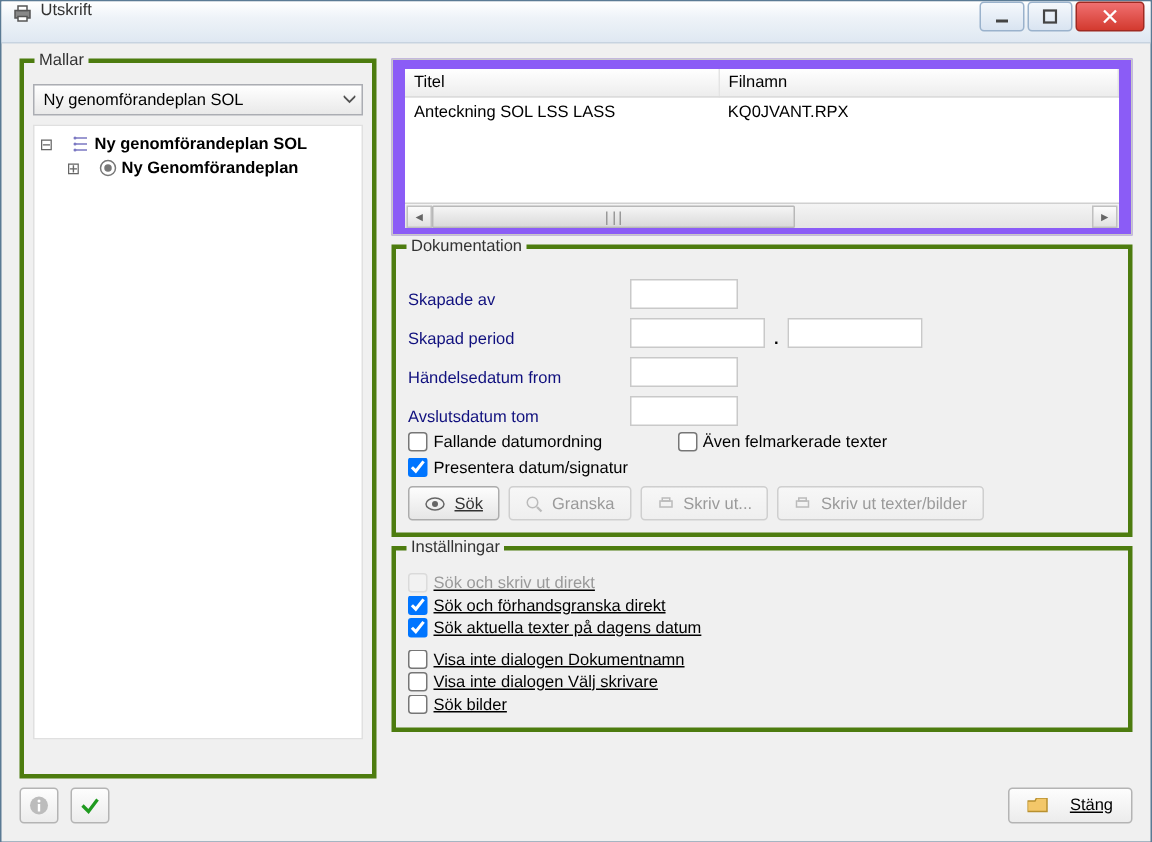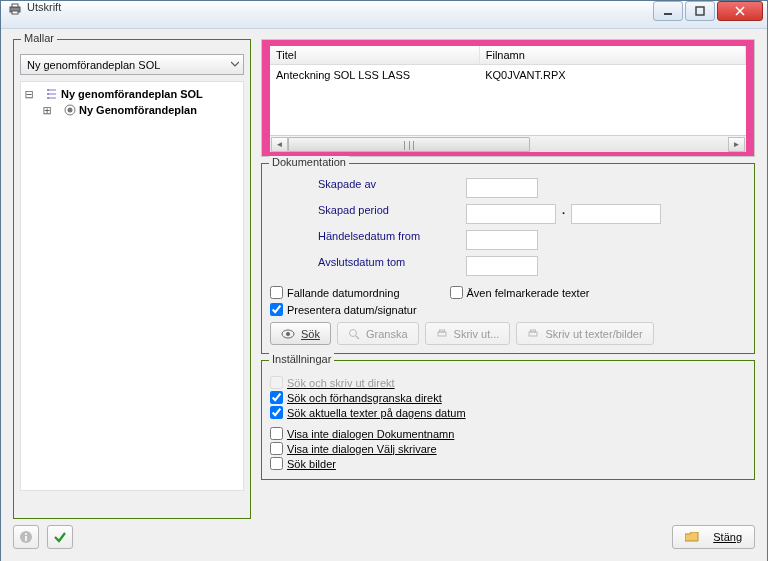--- a/index.html
+++ b/index.html
@@ -44,21 +44,21 @@
   }
   .client {
     padding: 10px 12px 12px 12px;
     min-height: 520px;
     position: relative;
   }
   .columns { display:flex; gap: 10px; }
 
   
   .groupbox {
-    border: 1px solid #4d7c0f;
+    border: 3px solid #4d7c0f;
     position: relative;
     padding: 14px 6px 6px 6px;
     background:#f0f0f0;
   }
   .groupbox > legend, .gb-title {
     position:absolute; top:-8px; left:7px;
     background:#f0f0f0;
     padding: 0 3px;
     color:#333;
   }
@@ -84,21 +84,21 @@
   .tree-lines { width: 22px; display:flex; align-items:center; justify-content:flex-start;}
   .tree-icon { width:14px; display:inline-flex; align-items:center; justify-content:center;}
   .tree-label { padding-left:2px; font-weight: bold;}
   .tree-child { padding-left: 18px; }
 
   
   .right-col { flex: 1; display:flex; flex-direction:column; gap: 6px;}
   .table-box {
     border: 1px solid #c8c8c8;
     padding: 6px 8px 4px 8px;
-    background:#ec4899;
+    background:#8b5cf6;
   }
   .table-wrap {
     background:#fff;
     border: none;
   }
   table.ftable { width:100%; border-collapse:collapse; background:#fff;}
   table.ftable th {
     text-align:left;
     font-weight:normal;
     background: linear-gradient(to bottom,#ffffff,#ededed);
@@ -123,21 +123,21 @@
     display:flex;align-items:center;justify-content:center;
     font-size:8px;color:#666;
   }
   .hscroll .track { flex:1; height:15px; position:relative;}
   .hscroll .thumb { position:absolute; left:0; width:55%; height:15px; background:linear-gradient(to bottom,#f5f5f5,#dadada); border:1px solid #b8b8b8; border-radius:1px;}
   .hscroll .grip { position:absolute; left:50%; top:3px; width:10px; height:9px; transform:translateX(-50%); display:flex; justify-content:space-between;}
   .hscroll .grip span{ width:1px; background:#999;}
 
   
   .dok-group { padding: 14px 8px 8px 8px;}
-  .formrow { display:flex; align-items:flex-start; min-height:26px;margin-left:48px; }
+  .formrow { display:flex; align-items:flex-end; min-height:26px; }
   .formrow label { width: 148px; color:#10107e; }
   .txt {
     height:20px;
     border:1px solid #c9c9c9;
     background:#fff;
   }
   .txt.w72{width:72px;}
   .txt.w90{width:90px;}
   .dot { margin: 0 6px; color:#000; font-weight:bold;}
   .cds-row select {

